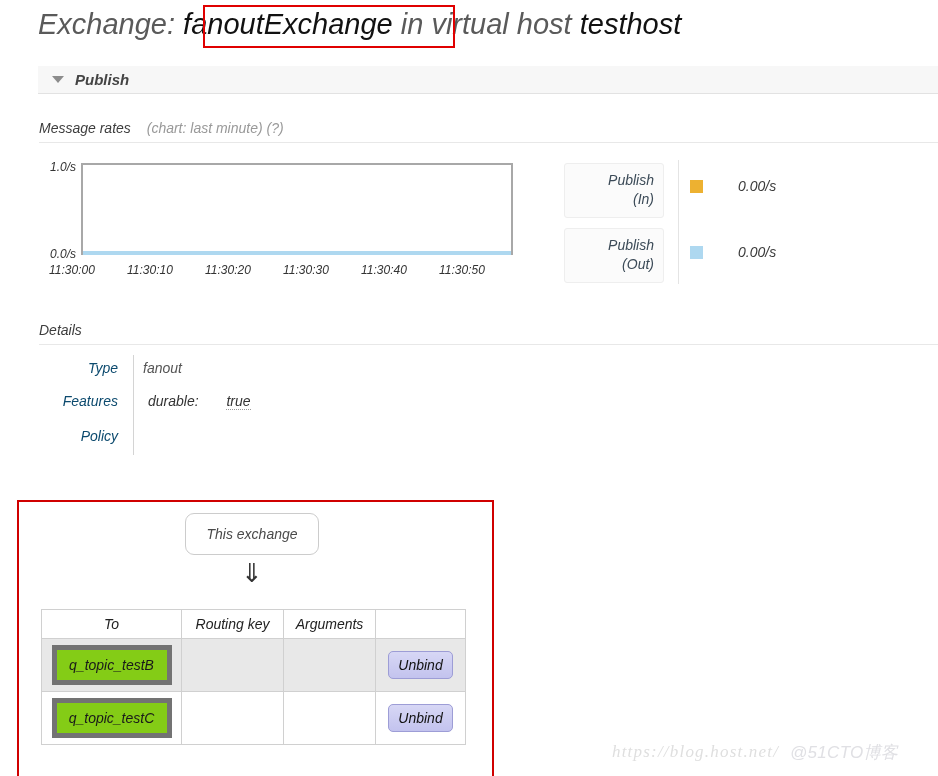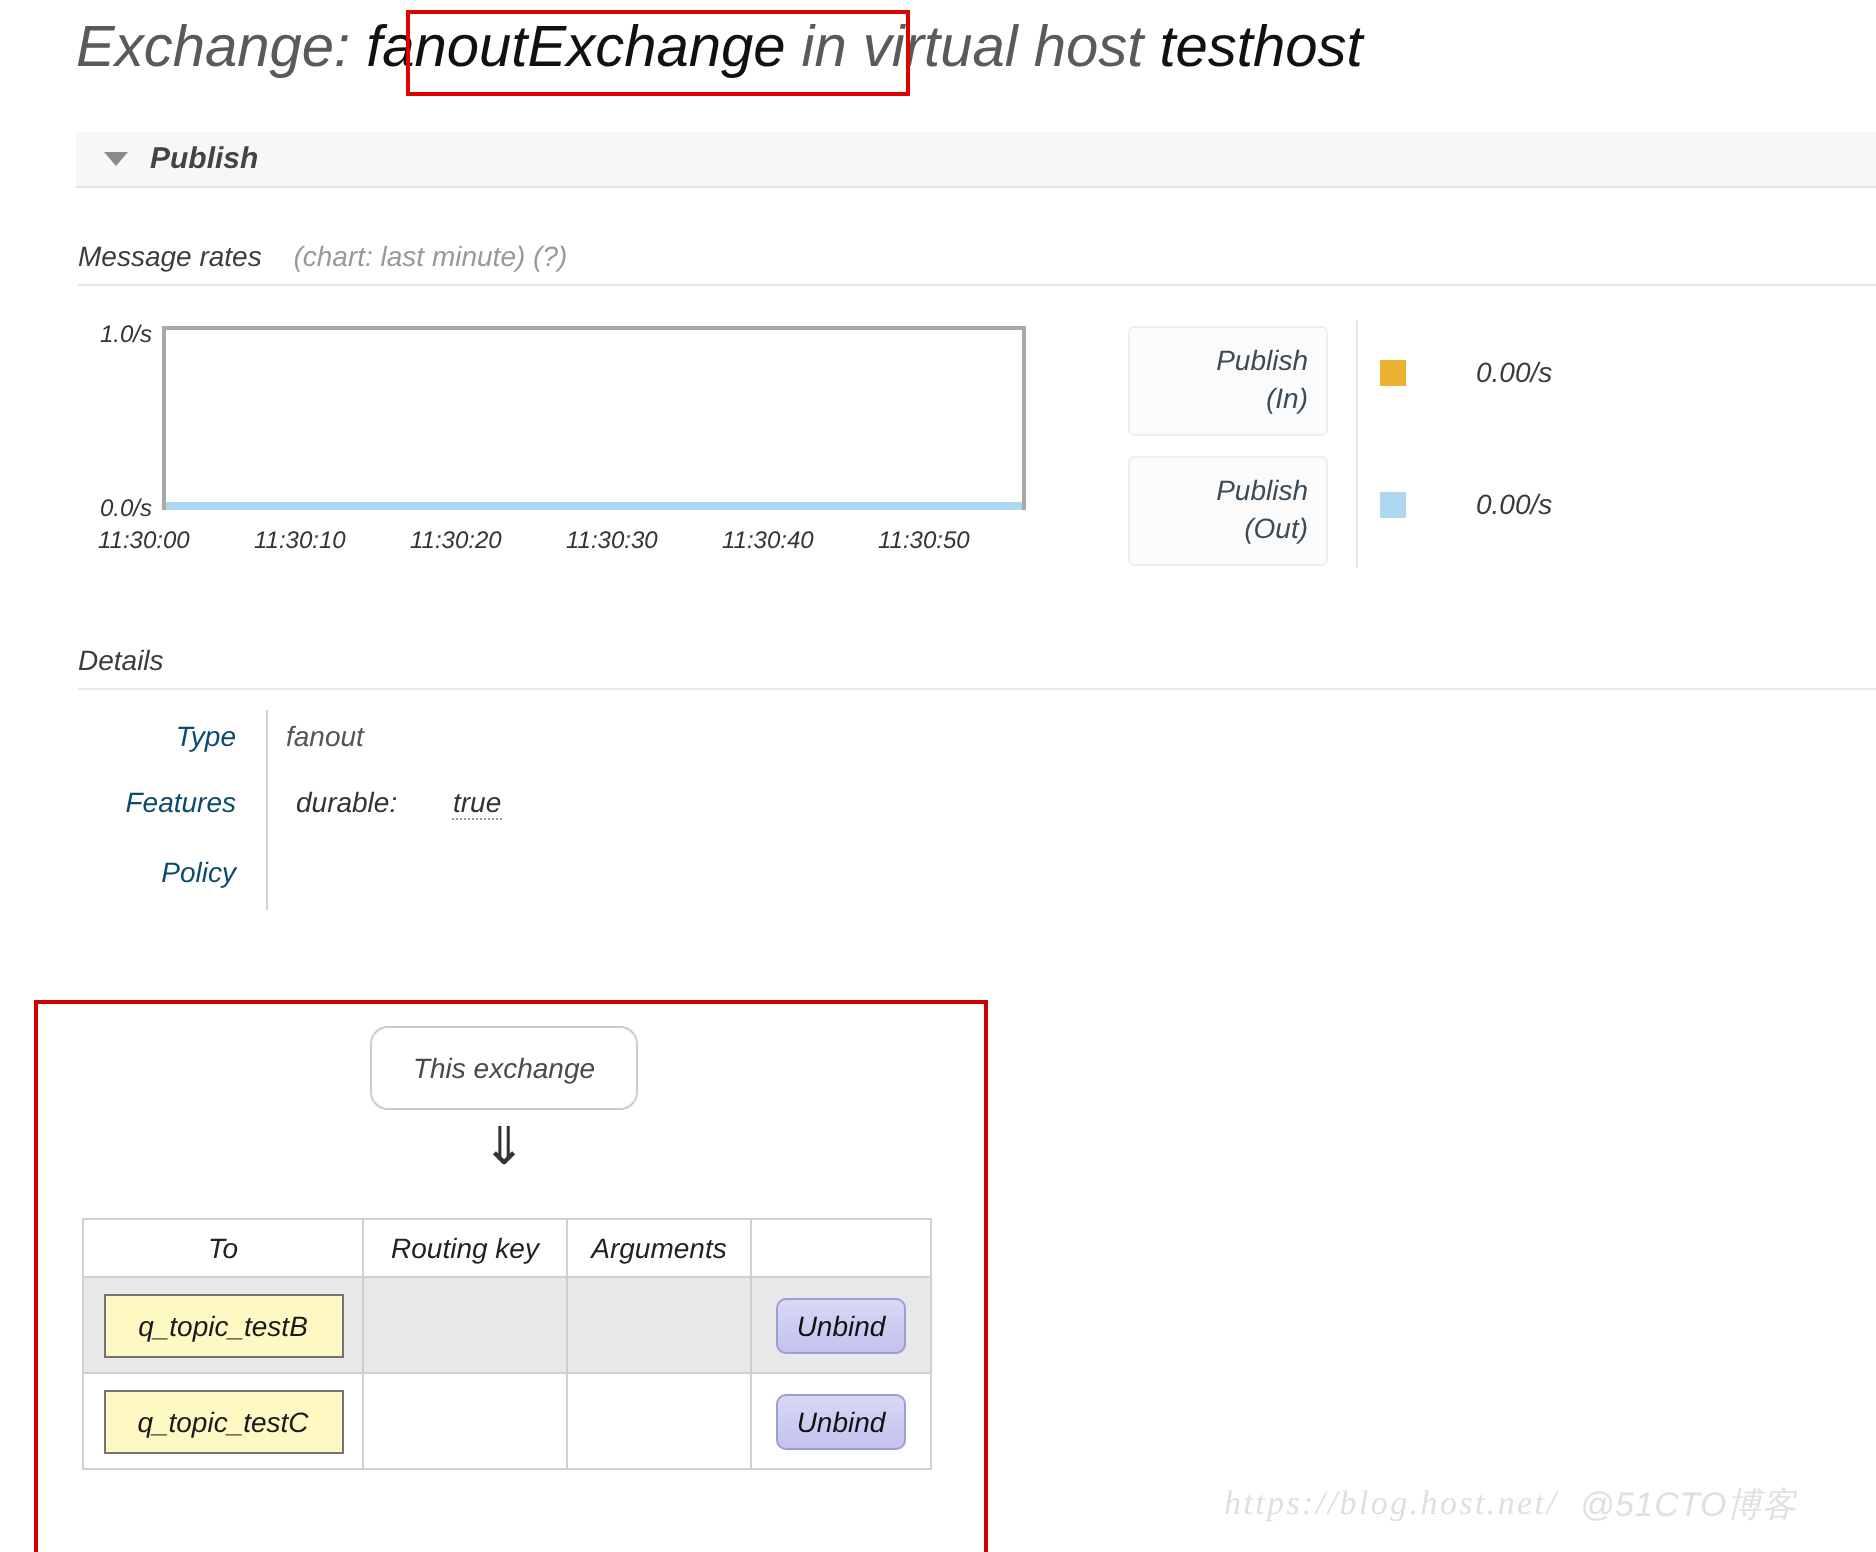--- a/index.html
+++ b/index.html
@@ -219,22 +219,22 @@
     border: 1px solid #d0d0d0;
     padding: 6px 8px;
     height: 48px;
     vertical-align: middle;
     text-align: center;
   }
   .btable tr.row-hover td { background: #e8e8e8; }
   .btable tr.row-plain td { background: #ffffff; }
   .qbox {
     display: inline-block;
-    border: 1px solid #737373;
-    background: #fef9c3;
+    border: 5px solid #737373;
+    background: #84cc16;
     padding: 7px 10px;
     font-size: 14px;
     color: #1a1a1a;
     min-width: 120px;
   }
   .unbind {
     display: inline-block;
     background: linear-gradient(#d7d7f5, #c3c3ee);
     border: 1px solid #9d9dd6;
     border-radius: 5px;

